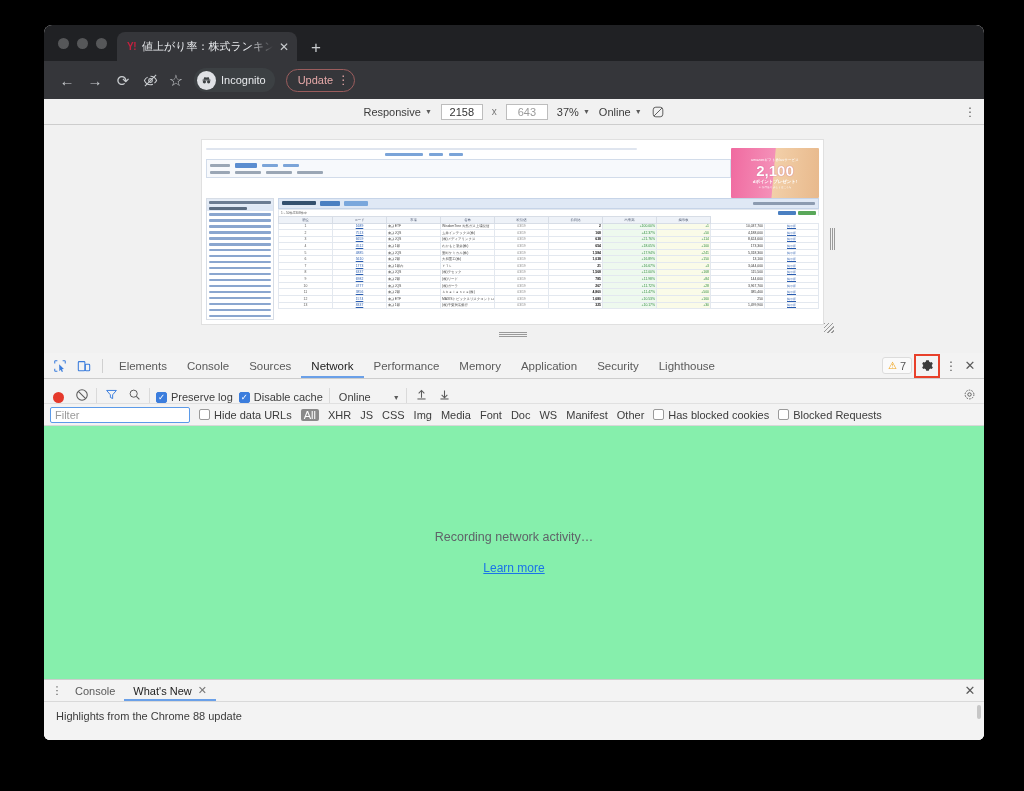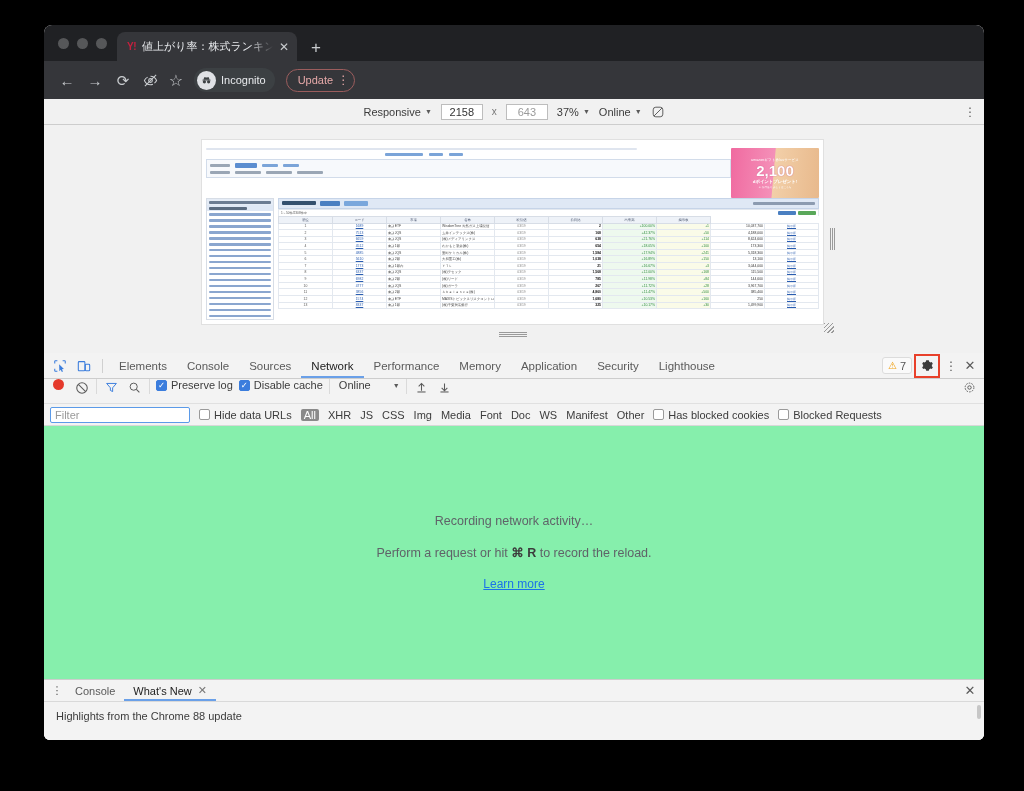--- a/index.html
+++ b/index.html
@@ -205,21 +205,21 @@
   .warn-badge .tri { color: #f0a31a; font-size: 10px; }
   .gear-wrap {
     margin: 0 4px; width: 22px; height: 20px; display: flex; align-items: center; justify-content: center;
     outline: 2px solid #e8402a; outline-offset: 0px;
   }
   .kebab-v { color: #5a5a5a; font-size: 12px; width: 18px; text-align: center; line-height: 1; }
   .close-x { color: #5a5a5a; font-size: 13px; width: 20px; text-align: center; line-height: 1; }
 
   .net-toolbar {
     height: 25px; background: #f3f3f3; border-bottom: 1px solid #e0e0e0;
-    display: flex; align-items: flex-start; padding: 0 6px; gap: 6px; font-size: 11px; color: #3c3c3c; flex: none;
+    display: flex; align-items: flex-end; padding: 0 6px; gap: 6px; font-size: 11px; color: #3c3c3c; flex: none;
   }
   .rec-dot { width: 11px; height: 11px; border-radius: 50%; background: #e5392b; margin: 0 3px; }
   .ni { width: 17px; height: 17px; display: flex; align-items: center; justify-content: center; color: #5a5a5a; }
   .ni.blue { color: #3b7ddd; }
   .nsep { width: 1px; height: 15px; background: #dadada; }
   .cbox { display: flex; align-items: center; gap: 4px; }
   .cb {
     width: 11px; height: 11px; border: 1px solid #9a9a9a; border-radius: 2px; background: #fff;
     display: flex; align-items: center; justify-content: center; flex: none;
   }
@@ -758,23 +758,20 @@
       </div>
       <div class="cbox">
         <span class="cb"></span>
         <span>Blocked Requests</span>
       </div>
     </div>
 
 
     <div class="net-body">
       <div class="nb-1">Recording network activity…</div>
-      <div class="nb-2">
-        <span>Perform a request or hit </span><b>⌘ R</b><span> to record the reload.</span>
-      </div>
       <div class="nb-3">Learn more</div>
     </div>
 
     <div class="drawer-sep"></div>
     <div class="drawer-tabs">
       <div class="kebab-v">⋮</div>
       <div class="dr-tab">
         <span>Console</span>
       </div>
       <div class="dr-tab active">

